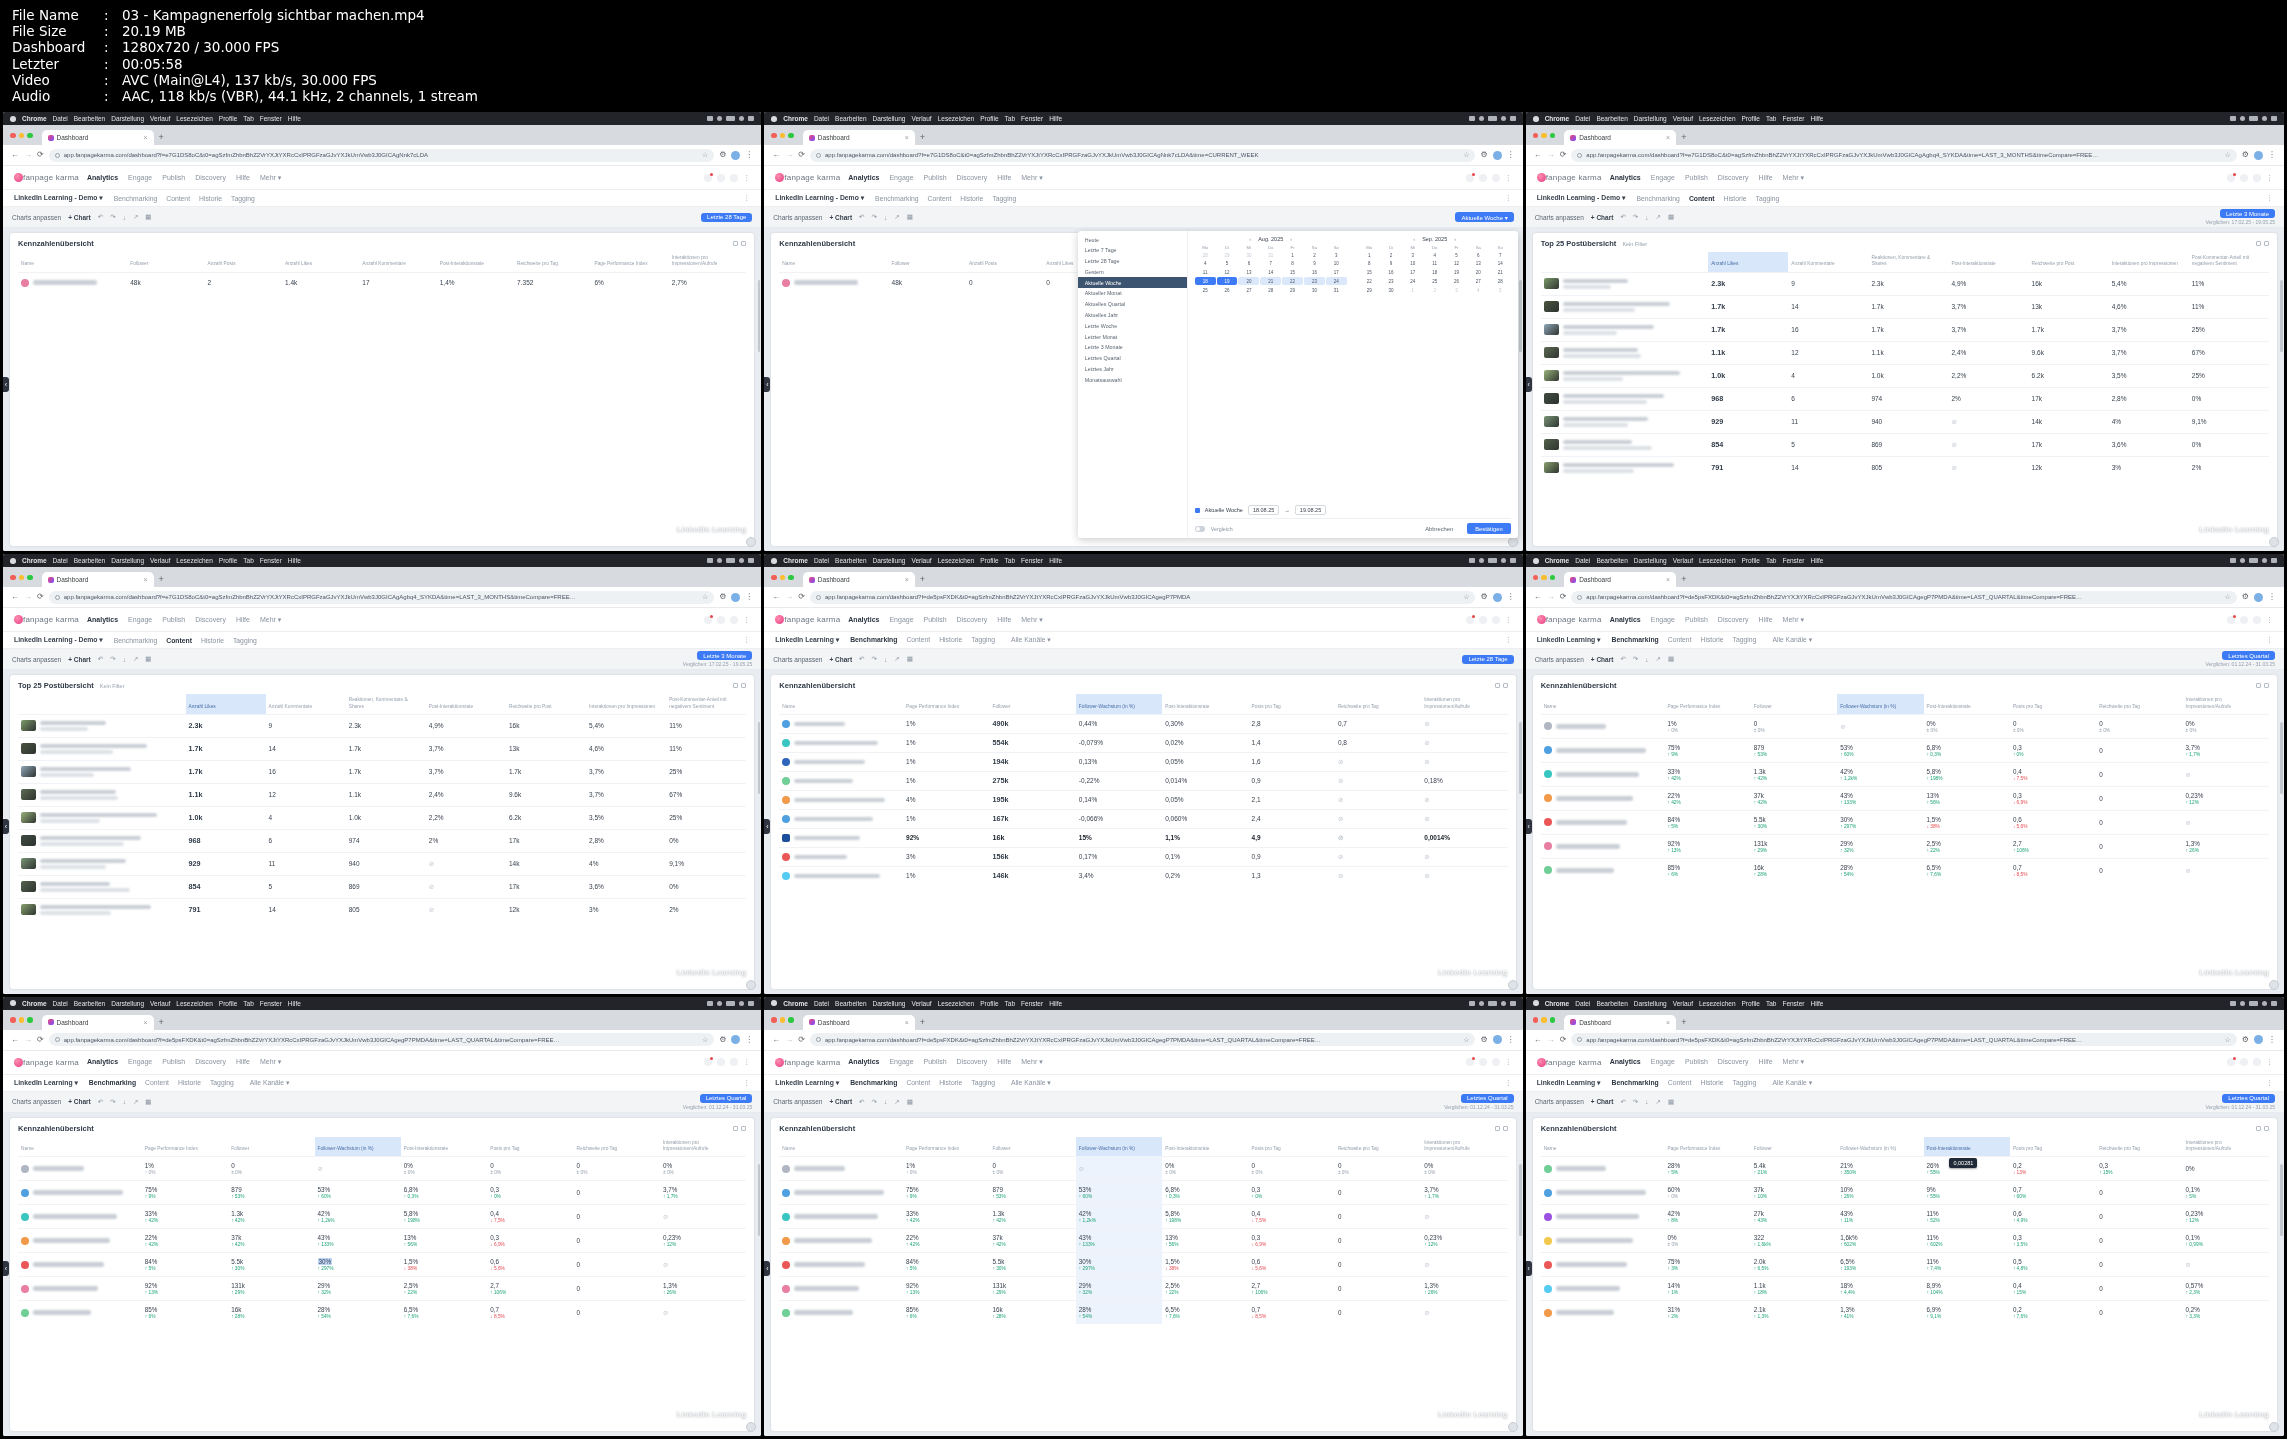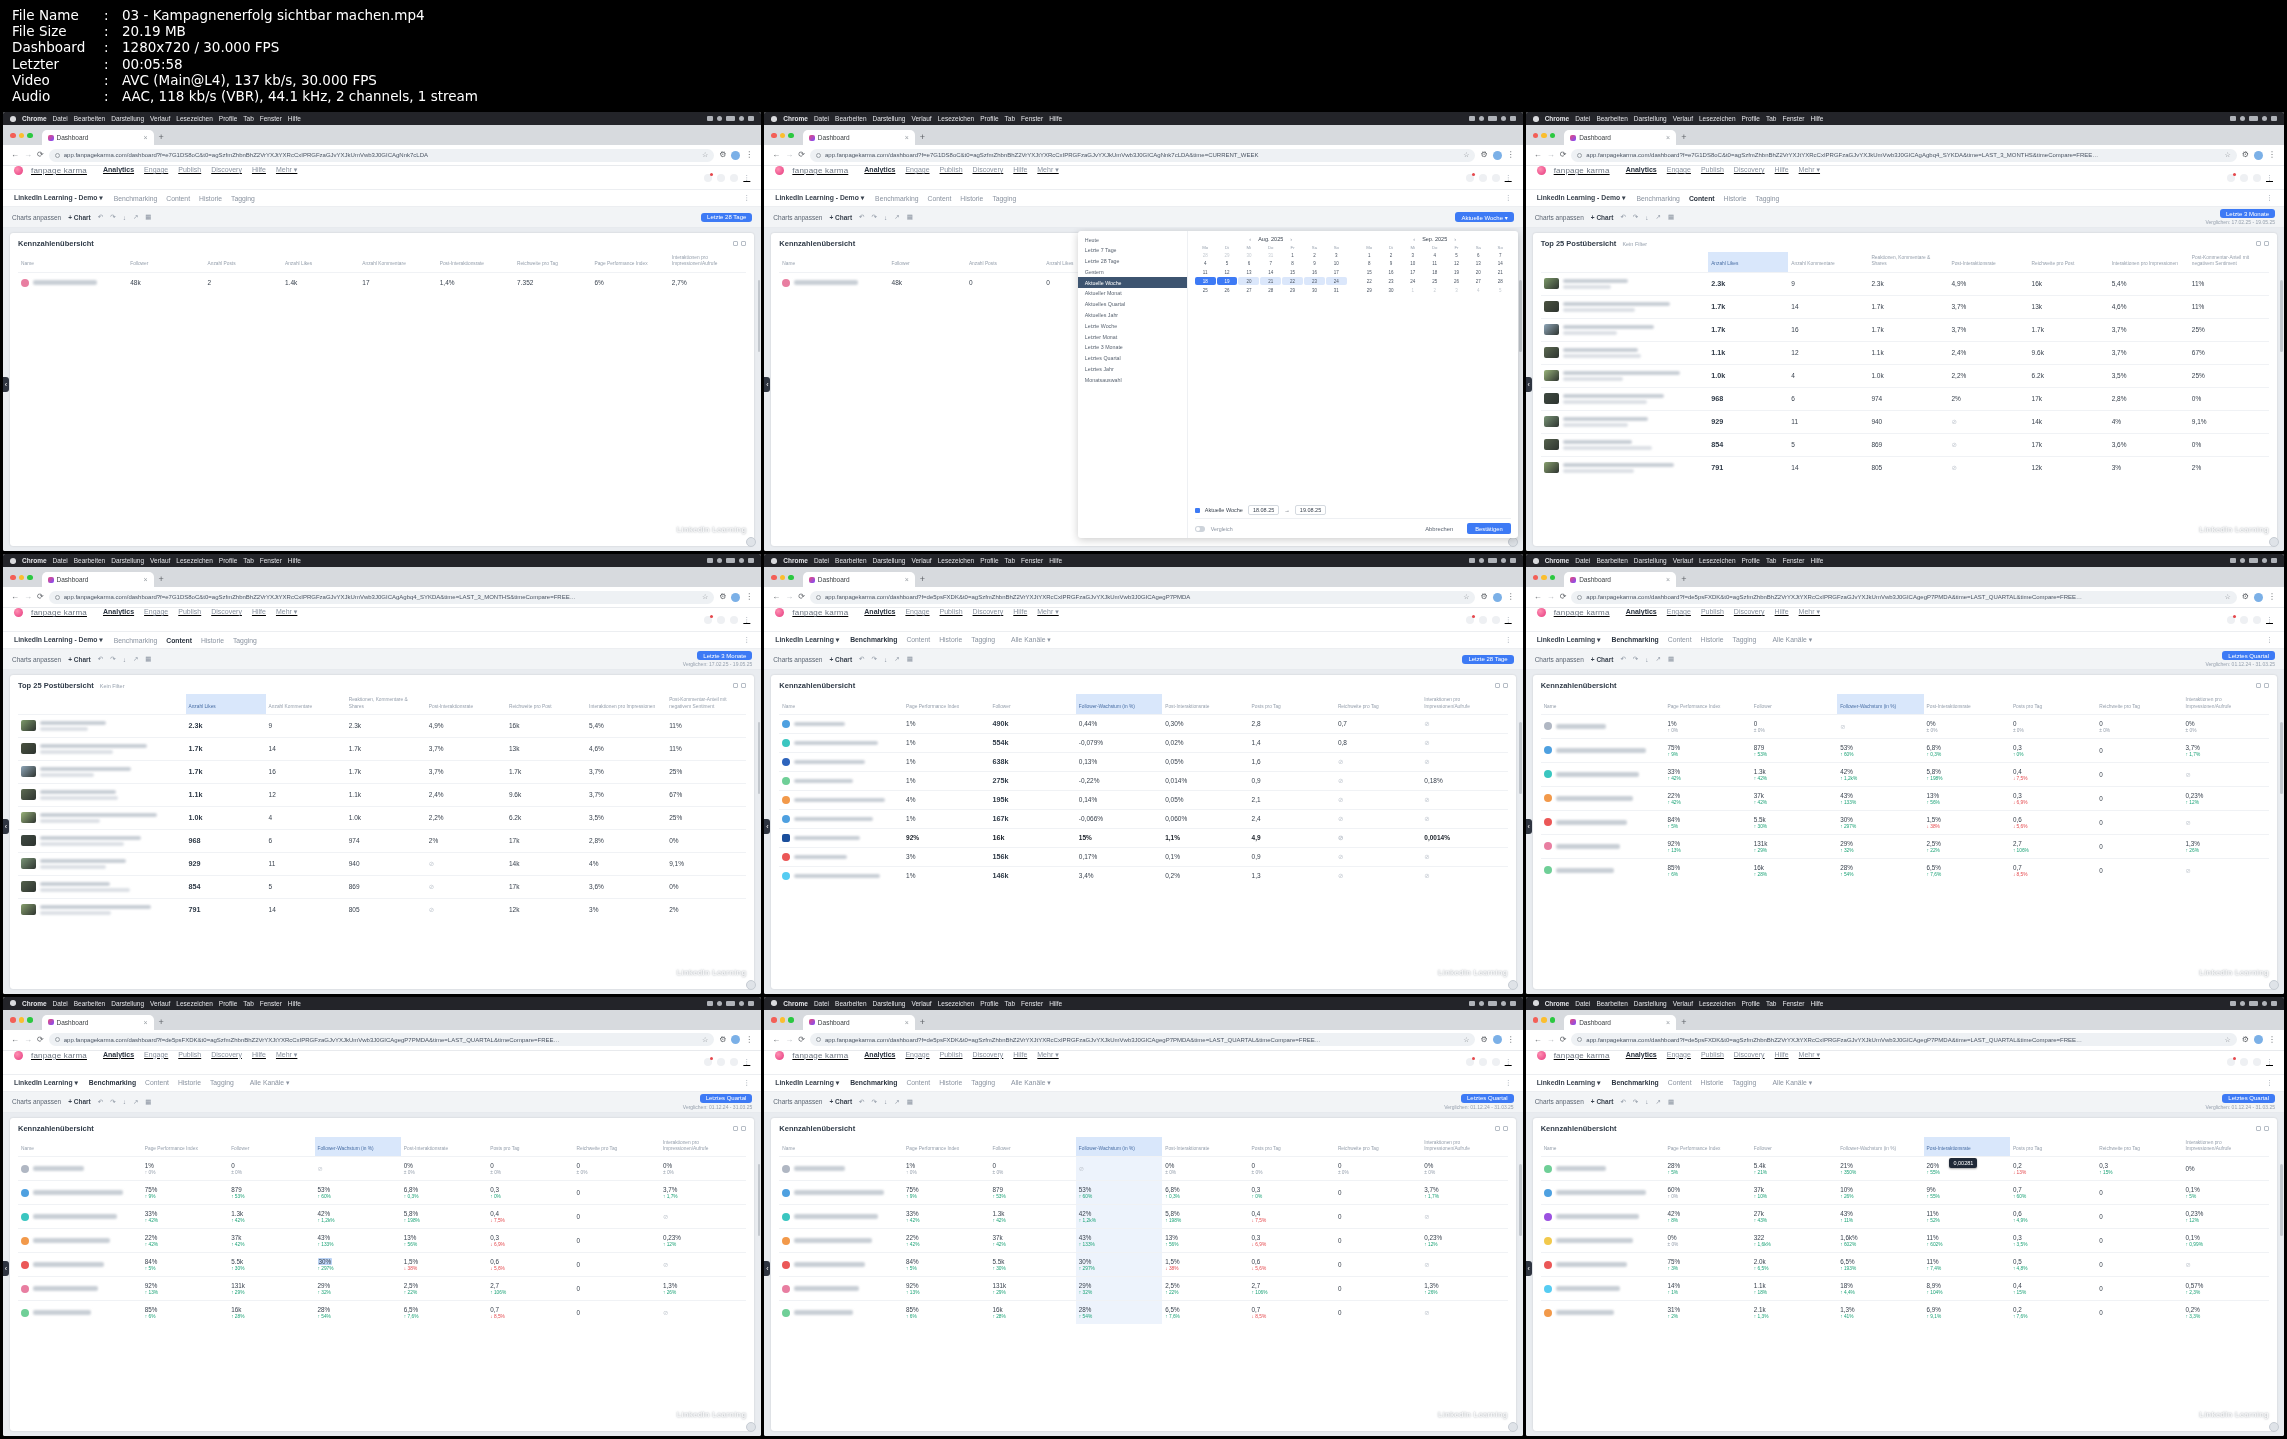--- a/index.html
+++ b/index.html
@@ -44,21 +44,21 @@
   .urlbar { height:21px; flex:0 0 auto; background:#fff; display:flex; align-items:center; gap:5px; padding:0 8px; border-bottom:1px solid #e8eaed; }
   .nav-ic { color:#5f6368; font-size:8px; line-height:1; }
   .nav-ic.dim { color:#b8bcc1; }
   .urlfield { flex:1; height:13px; background:#eef1f4; border-radius:7px; display:flex; align-items:center; padding:0 6px; gap:4px; min-width:0; }
   .tune { width:5px; height:5px; border-radius:50%; border:1px solid #9aa0a6; flex:0 0 auto; }
   .url-text { font-size:6px; color:#4b5563; white-space:nowrap; overflow:hidden; text-overflow:ellipsis; flex:1; }
   .star { color:#80868b; font-size:7px; }
   .avatar-sm { width:9px; height:9px; border-radius:50%; background:#7bb0e7; flex:0 0 auto; }
 
   
-  .appheader { height:24px; flex:0 0 auto; background:#fff; border-bottom:1px solid #eceef1; display:flex; gap:8px; padding:0 11px;text-decoration:underline; }
+  .appheader { height:24px; flex:0 0 auto; background:#fff; border-bottom:1px solid #eceef1; display:flex; align-items:center; padding:0 11px; }
   .logo-ic { width:9px; height:9px; border-radius:50%; background:radial-gradient(circle at 35% 35%,#ff8fb2,#e5397f); flex:0 0 auto; }
   .logo-text { font-size:8px; color:#6d7682; letter-spacing:.2px; margin-right:8px; white-space:nowrap; }
   .app-nav { display:flex; gap:10px; font-size:7px; color:#8a93a0; }
   .nav-item { white-space:nowrap; }
   .nav-item.active { color:#2b3440; font-weight:bold; }
   .hdr-right { margin-left:auto; display:flex; gap:5px; align-items:center; }
   .h-ico { width:8px; height:8px; border-radius:50%; background:#eef0f3; position:relative; }
   .h-ico.notif::after { content:""; position:absolute; right:-1px; top:-1px; width:3px; height:3px; border-radius:50%; background:#e5484d; }
   .kebab { color:#8a93a0; font-size:7px; }
 
@@ -1331,21 +1331,21 @@
                 <div class="drow">
                   <div class="dcell">
                     <div class="name-wrap">
                       <span class="avatar" style="background: rgb(45, 100, 188);"></span>
                       <div class="name-stack">
                         <span class="blur-bar" style="width: 67%;"></span>
                       </div>
                     </div>
                   </div>
                   <div class="dcell val"><span>1%</span></div>
-                  <div class="dcell val big"><span>638k</span></div>
+                  <div class="dcell val big"><span>194k</span></div>
                   <div class="dcell val"><span>0,13%</span></div>
                   <div class="dcell val"><span>0,05%</span></div>
                   <div class="dcell val"><span>1,6</span></div>
                   <div class="dcell val"><span class="na">⊘</span></div>
                   <div class="dcell val"><span class="na">⊘</span></div>
                 </div>
                 <div class="drow">
                   <div class="dcell">
                     <div class="name-wrap">
                       <span class="avatar" style="background: rgb(111, 207, 151);"></span>

